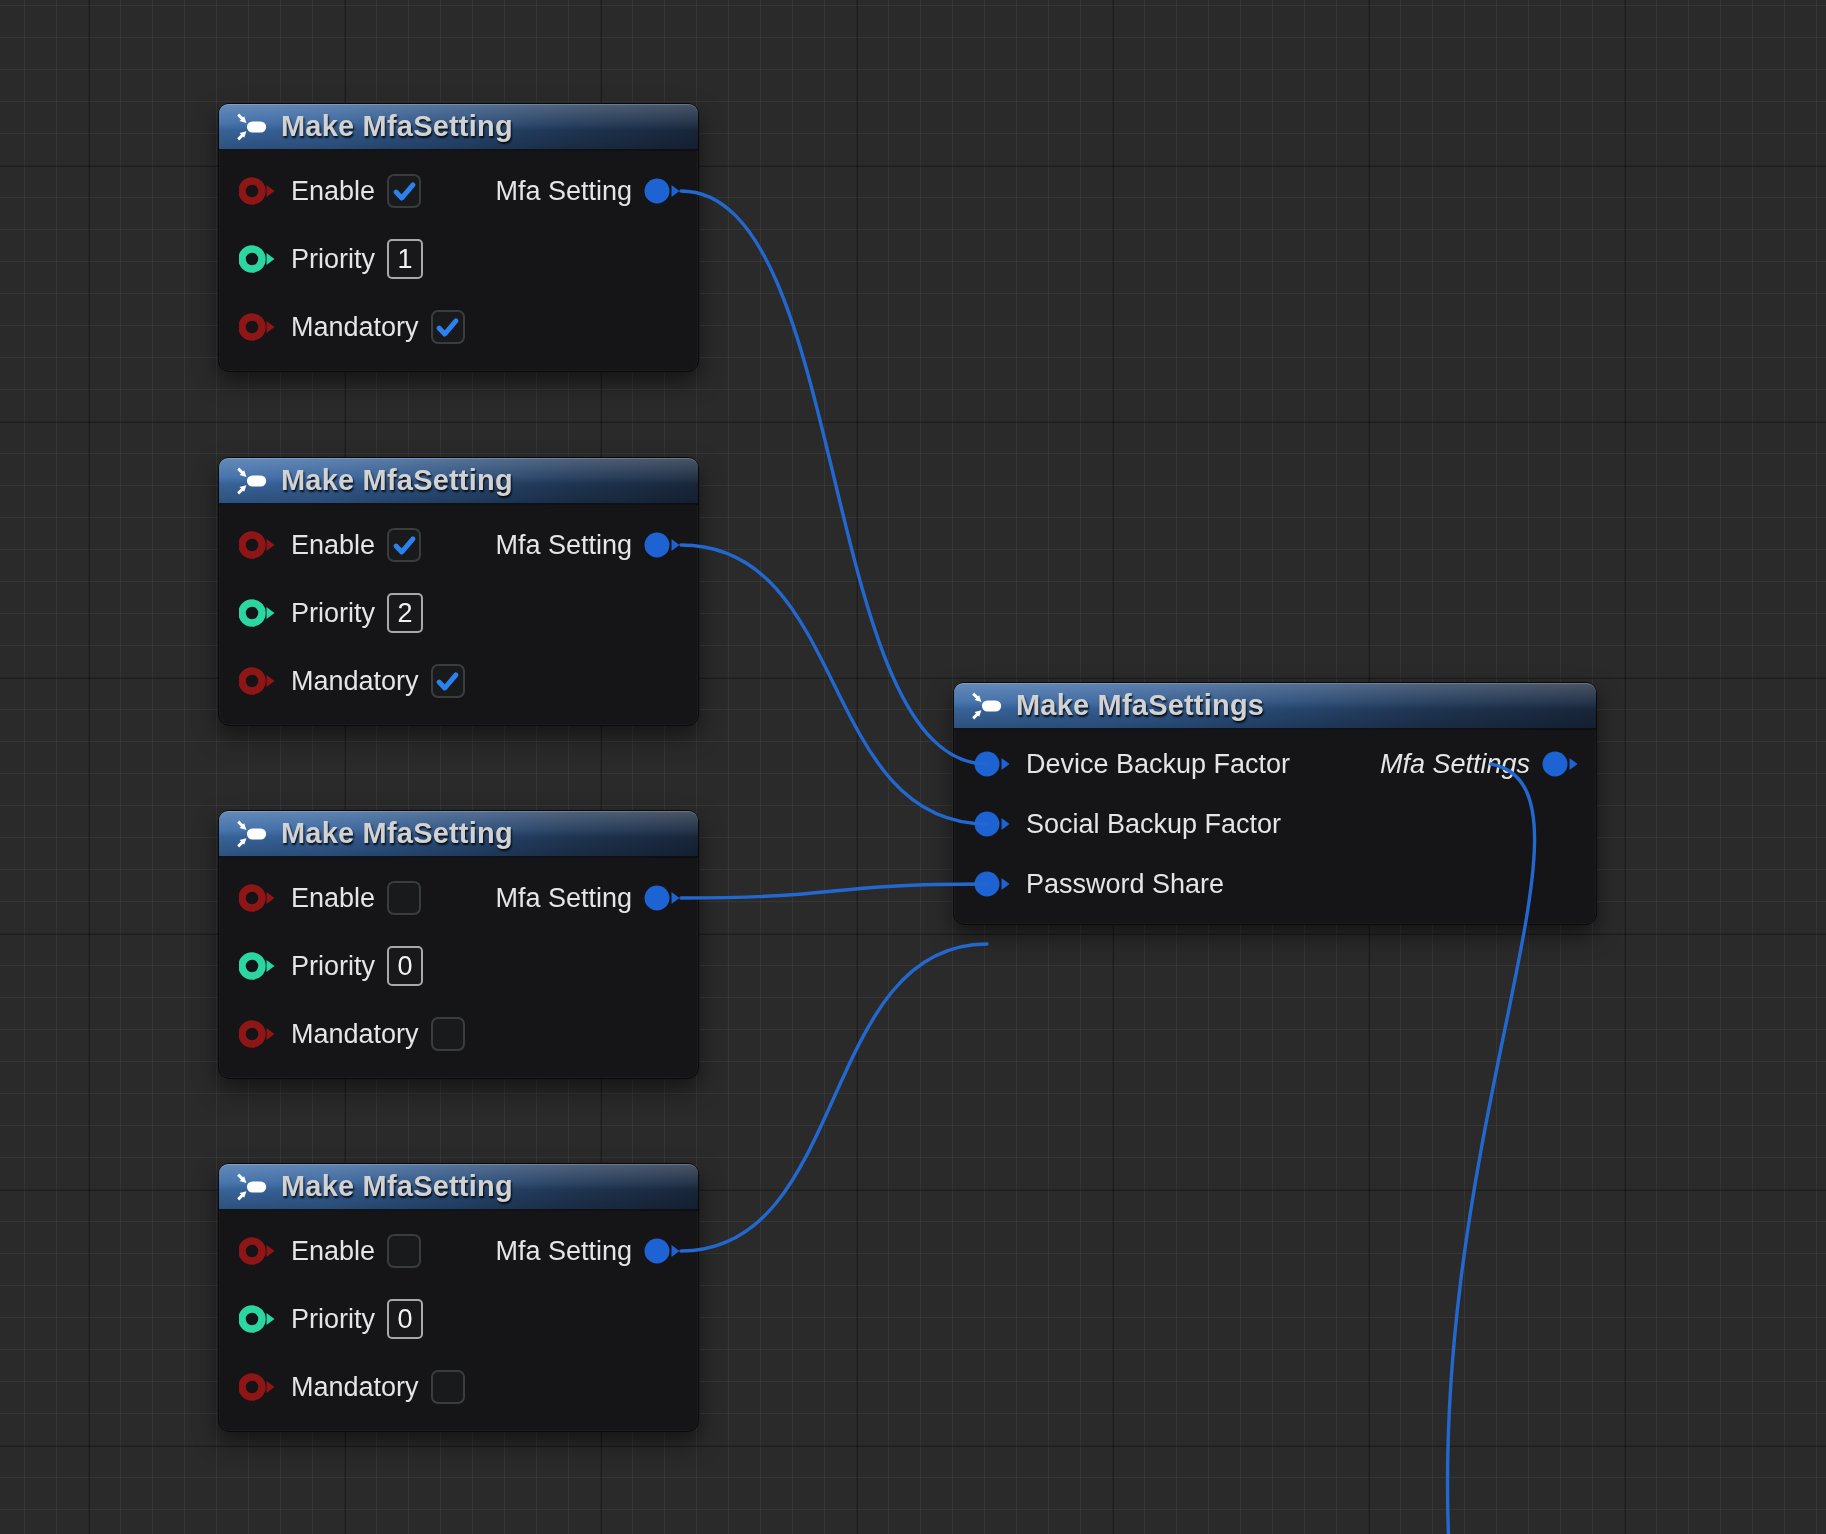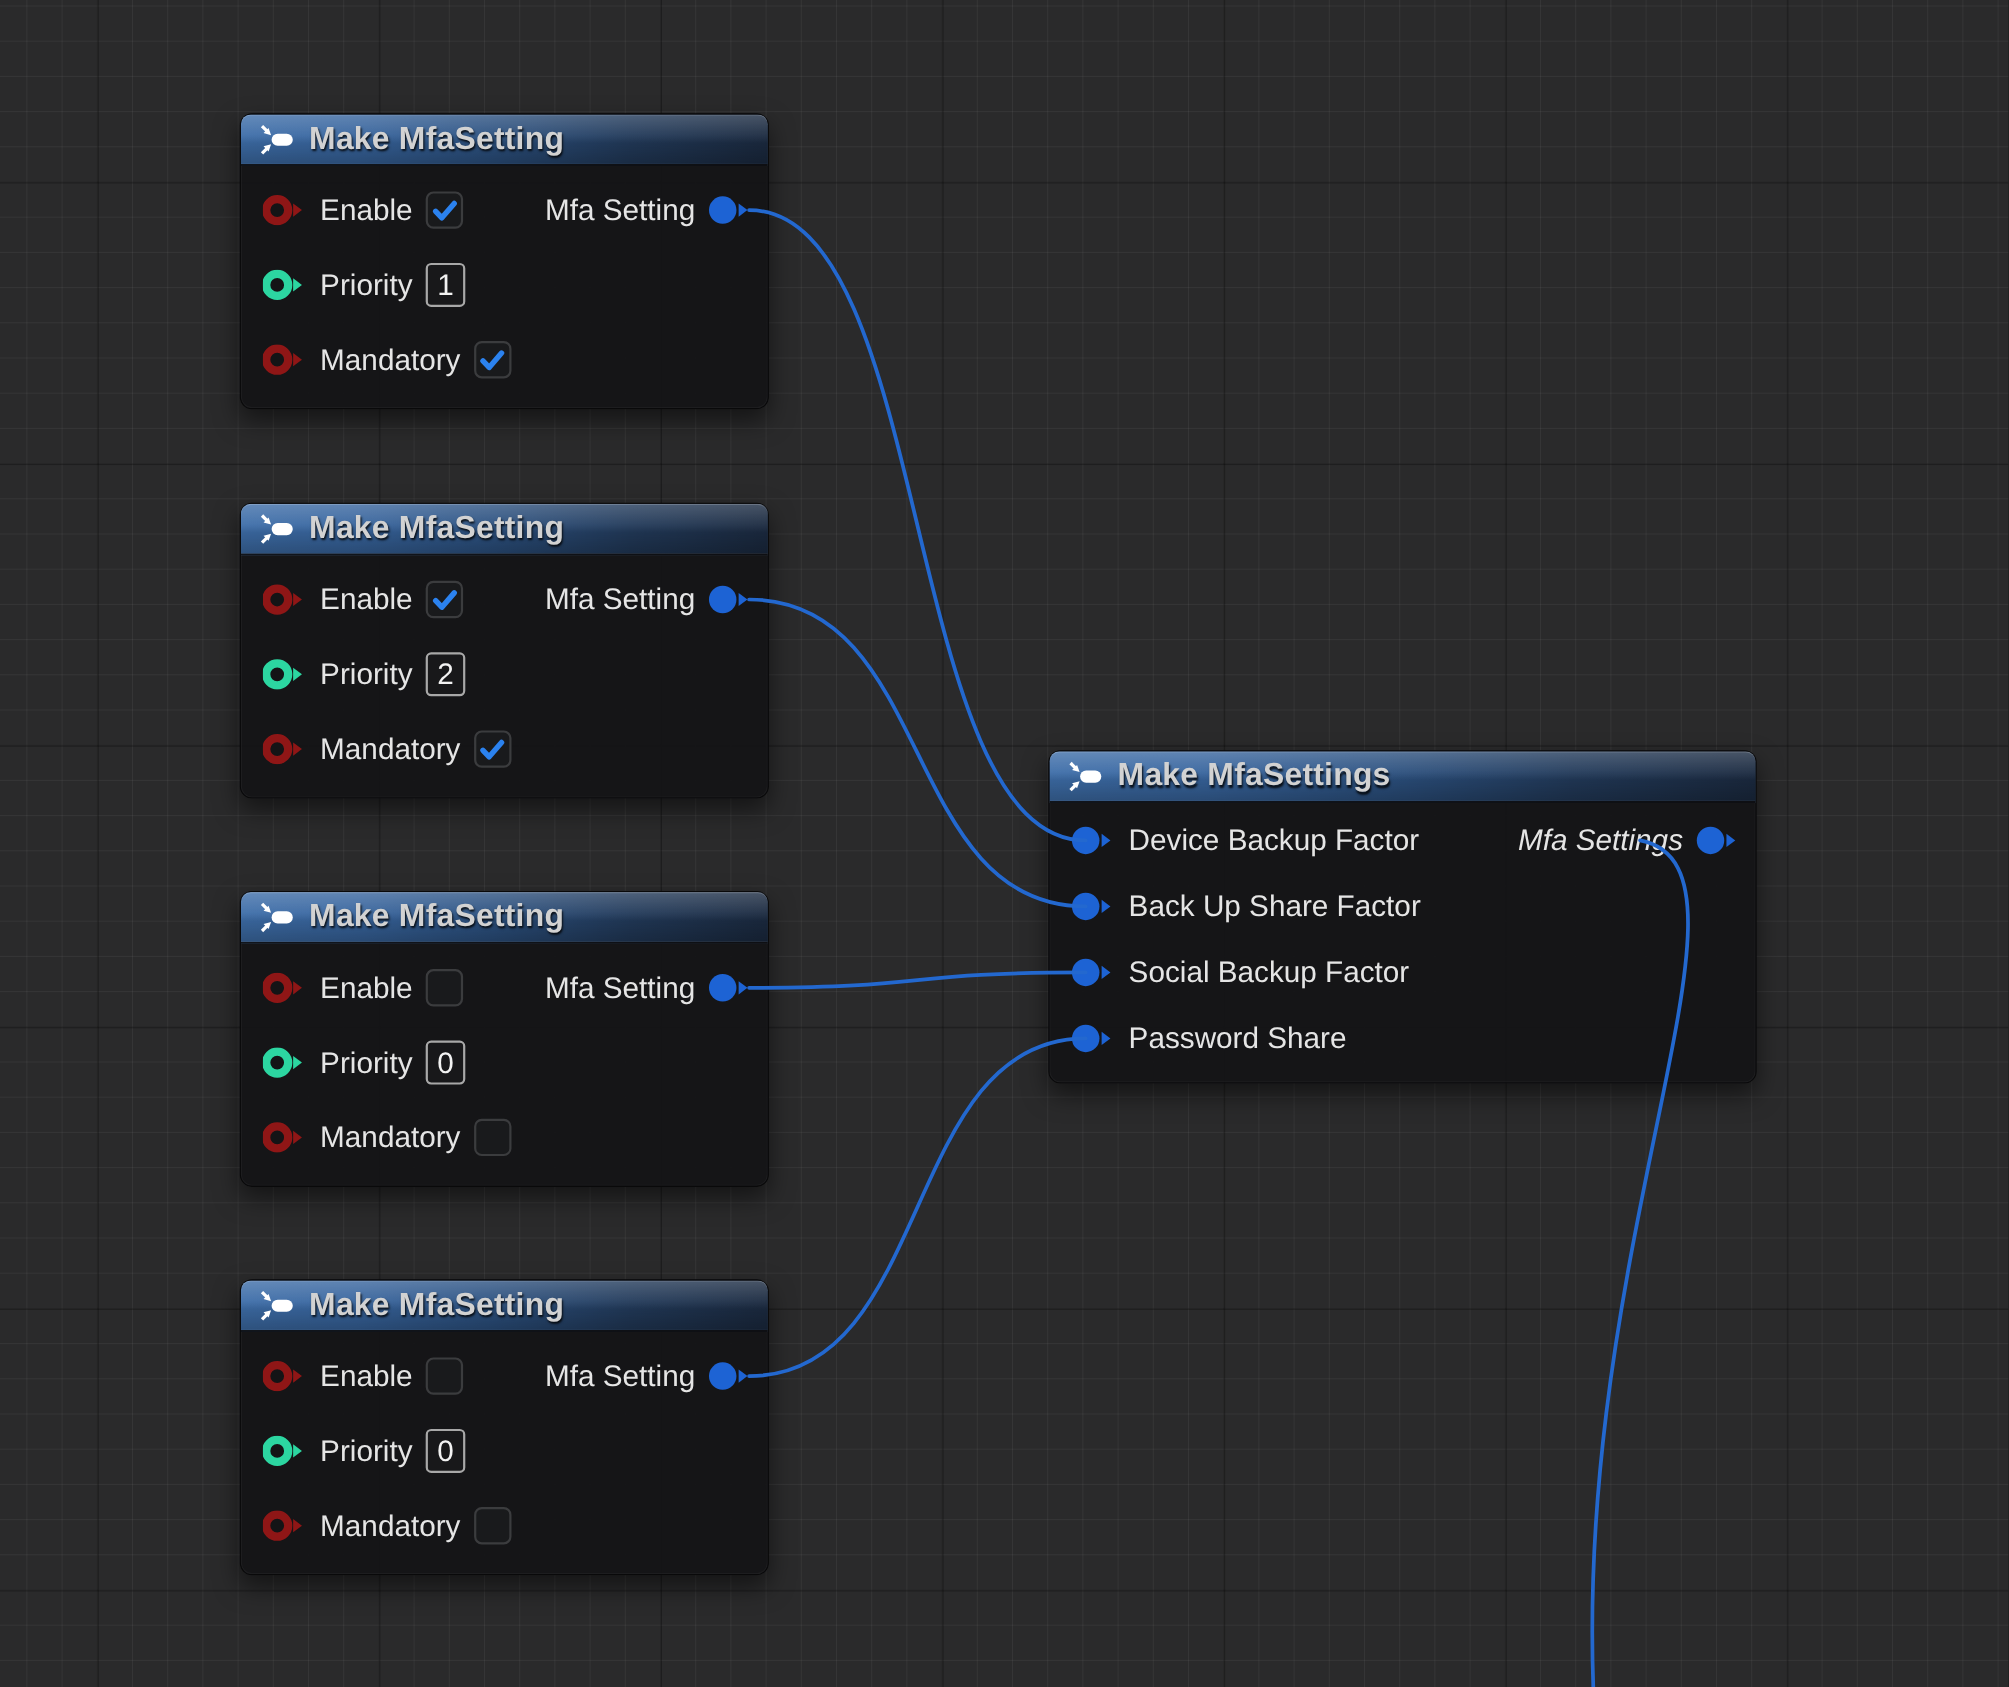--- a/index.html
+++ b/index.html
@@ -299,28 +299,20 @@
     <path d="M27.5 8 L35.5 14 L27.5 20 Z" fill="#1d63d4"></path>
             </svg>
       <span class="pin-label">Device Backup Factor</span>
 
     </div>
           <div class="pin-row">
       <svg class="pin" width="40" height="28" viewBox="0 0 40 28">
     <circle cx="13" cy="14" r="12.5" fill="#1d63d4"></circle>
     <path d="M27.5 8 L35.5 14 L27.5 20 Z" fill="#1d63d4"></path>
             </svg>
-      <span class="pin-label">Back Up Share Factor</span>
-
-    </div>
-          <div class="pin-row">
-      <svg class="pin" width="40" height="28" viewBox="0 0 40 28">
-    <circle cx="13" cy="14" r="12.5" fill="#1d63d4"></circle>
-    <path d="M27.5 8 L35.5 14 L27.5 20 Z" fill="#1d63d4"></path>
-            </svg>
       <span class="pin-label">Social Backup Factor</span>
 
     </div>
           <div class="pin-row">
       <svg class="pin" width="40" height="28" viewBox="0 0 40 28">
     <circle cx="13" cy="14" r="12.5" fill="#1d63d4"></circle>
     <path d="M27.5 8 L35.5 14 L27.5 20 Z" fill="#1d63d4"></path>
             </svg>
       <span class="pin-label">Password Share</span>
 

